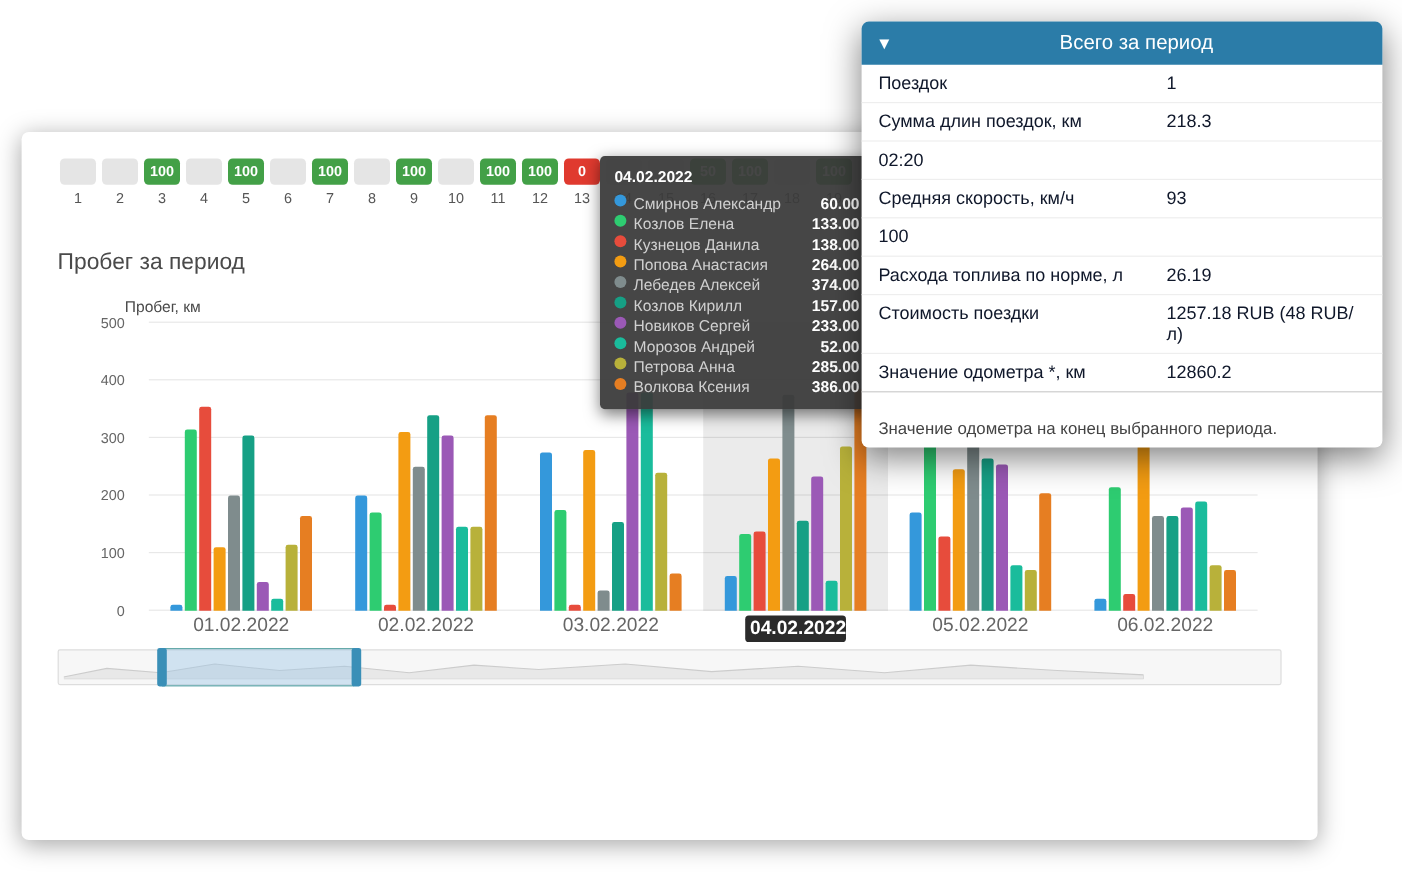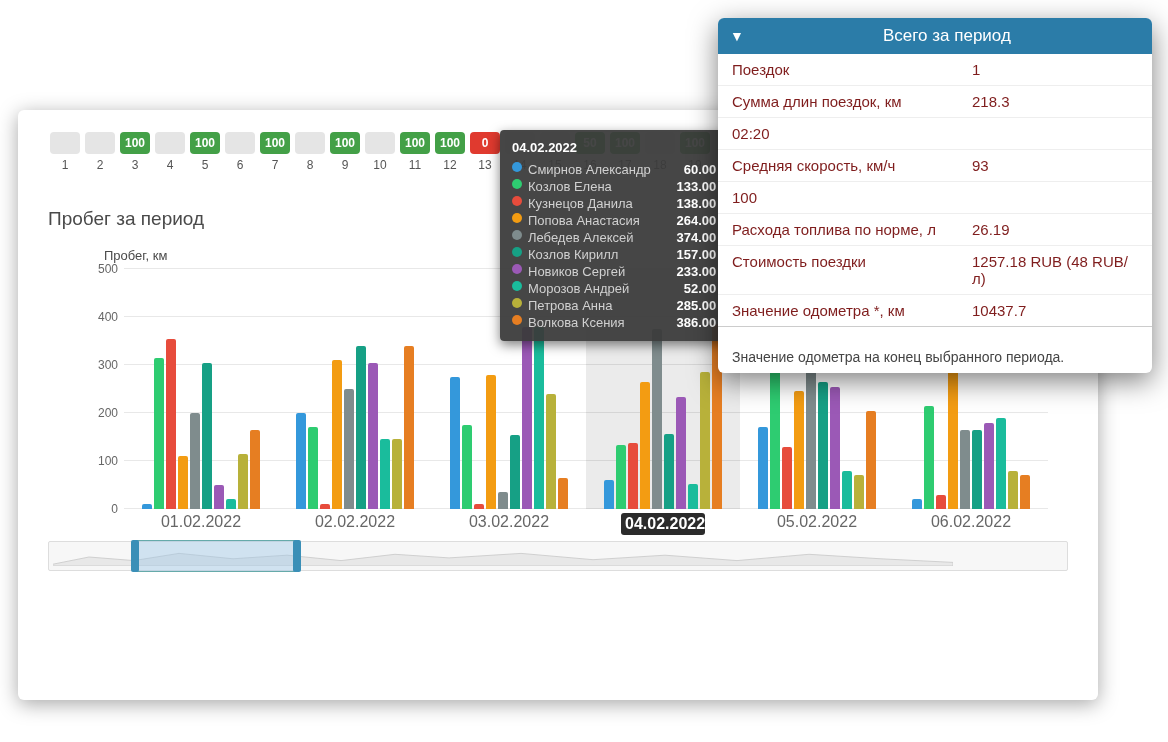--- a/index.html
+++ b/index.html
@@ -14,21 +14,21 @@
   .day-badge { width: 30px; height: 22px; border-radius: 4px; background: #e5e5e5; display: flex; align-items: center; justify-content: center; color: #fff; font-size: 12px; font-weight: 600; margin-bottom: 4px; }
   .day-badge.green { background: #43a047; }
   .day-badge.red { background: #e03a2f; }
   .day-num { color: #555; font-size: 12px; }
 
   .chart-title { margin-top: 36px; font-size: 19px; color: #4a4a4a; }
   .chart-ylabel { margin-top: 18px; margin-left: 56px; font-size: 13px; color: #4a4a4a; }
 
   .chart-area { position: relative; height: 260px; margin-top: 6px; }
   .y-axis { position: absolute; left: 36px; top: 0; bottom: 20px; width: 40px; }
-  .y-tick { position: absolute; right: 6px; font-size: 12px; color: #666; transform: translateY(50%); }
+  .y-tick { position: absolute; right: 20px; font-size: 12px; color: #666; transform: translateY(50%); }
   .grid-line { position: absolute; left: 76px; right: 20px; height: 1px; background: #e8e8e8; }
   .plot { position: absolute; left: 76px; right: 20px; top: 0; bottom: 20px; display: flex; }
   .day-group { flex: 1; position: relative; display: flex; align-items: flex-end; justify-content: center; gap: 2px; padding: 0 6px; }
   .bar { width: 10px; border-radius: 2px 2px 0 0; }
   .day-group.highlight { background: rgba(0,0,0,0.08); }
   .x-axis { position: absolute; left: 76px; right: 20px; bottom: 0; height: 20px; display: flex; }
   .x-tick { flex: 1; text-align: center; font-size: 16px; color: #666; position: relative; top: 4px; }
   .x-tick.active { background: #2b2b2b; color: #fff; border-radius: 3px; padding: 2px 4px; display: inline-block; font-weight: 600; margin: 0 auto; width: 84px; }
 
   .minimap { margin-top: 12px; height: 30px; border: 1px solid #ddd; border-radius: 2px; position: relative; background: #f7f7f7; }
@@ -44,21 +44,21 @@
   .tooltip-row { display: flex; align-items: flex-start; gap: 6px; padding: 1px 0; }
   .tooltip-dot { width: 10px; height: 10px; border-radius: 50%; flex-shrink: 0; }
   .tooltip-name { flex: 1; color: #d0d0d0; font-size: 13px; }
   .tooltip-val { color: #fff; font-weight: 600; font-size: 13px; white-space: nowrap; }
 
   .summary-card { left: 718px; top: 18px; width: 434px; z-index: 20; box-shadow: 0 8px 28px rgba(0,0,0,0.5); }
   .summary-header { background: #2b7ca8; color: #fff; padding: 8px 12px; border-radius: 6px 6px 0 0; display: flex; align-items: center; gap: 10px; }
   .summary-header .chevron { font-size: 14px; }
   .summary-title { flex: 1; text-align: center; font-size: 17px; font-weight: 500; }
   .summary-body { padding: 0 0 8px 0; }
-  .summary-row { display: flex; padding: 7px 14px; border-bottom: 1px solid #eee; font-size: 15px; color: #7f1d1d; }
+  .summary-row { display: flex; padding: 7px 14px; border-bottom: 1px solid #eee; font-size: 15px; color: #0f172a; }
   .summary-row:last-of-type { border-bottom: 1px solid #ccc; }
   .summary-label { flex: 0 0 240px; }
   .summary-value { flex: 1; }
   .summary-footnote { padding: 14px 14px 8px 14px; font-size: 14px; color: #444; }
 </style>
 </head>
 <body>
 
 <div class="card calendar-card">
 
@@ -354,17 +354,17 @@
       <div class="summary-row">
         <div class="summary-label">Расхода топлива по норме, л</div>
         <div class="summary-value">26.19</div>
       </div>
       <div class="summary-row">
         <div class="summary-label">Стоимость поездки</div>
         <div class="summary-value">1257.18 RUB (48 RUB/л)</div>
       </div>
       <div class="summary-row">
         <div class="summary-label">Значение одометра *, км</div>
-        <div class="summary-value">10437.7</div>
+        <div class="summary-value">12860.2</div>
       </div>
     </div>
   <div class="summary-footnote">Значение одометра на конец выбранного периода.</div>
 </div>
 
 </body></html>

